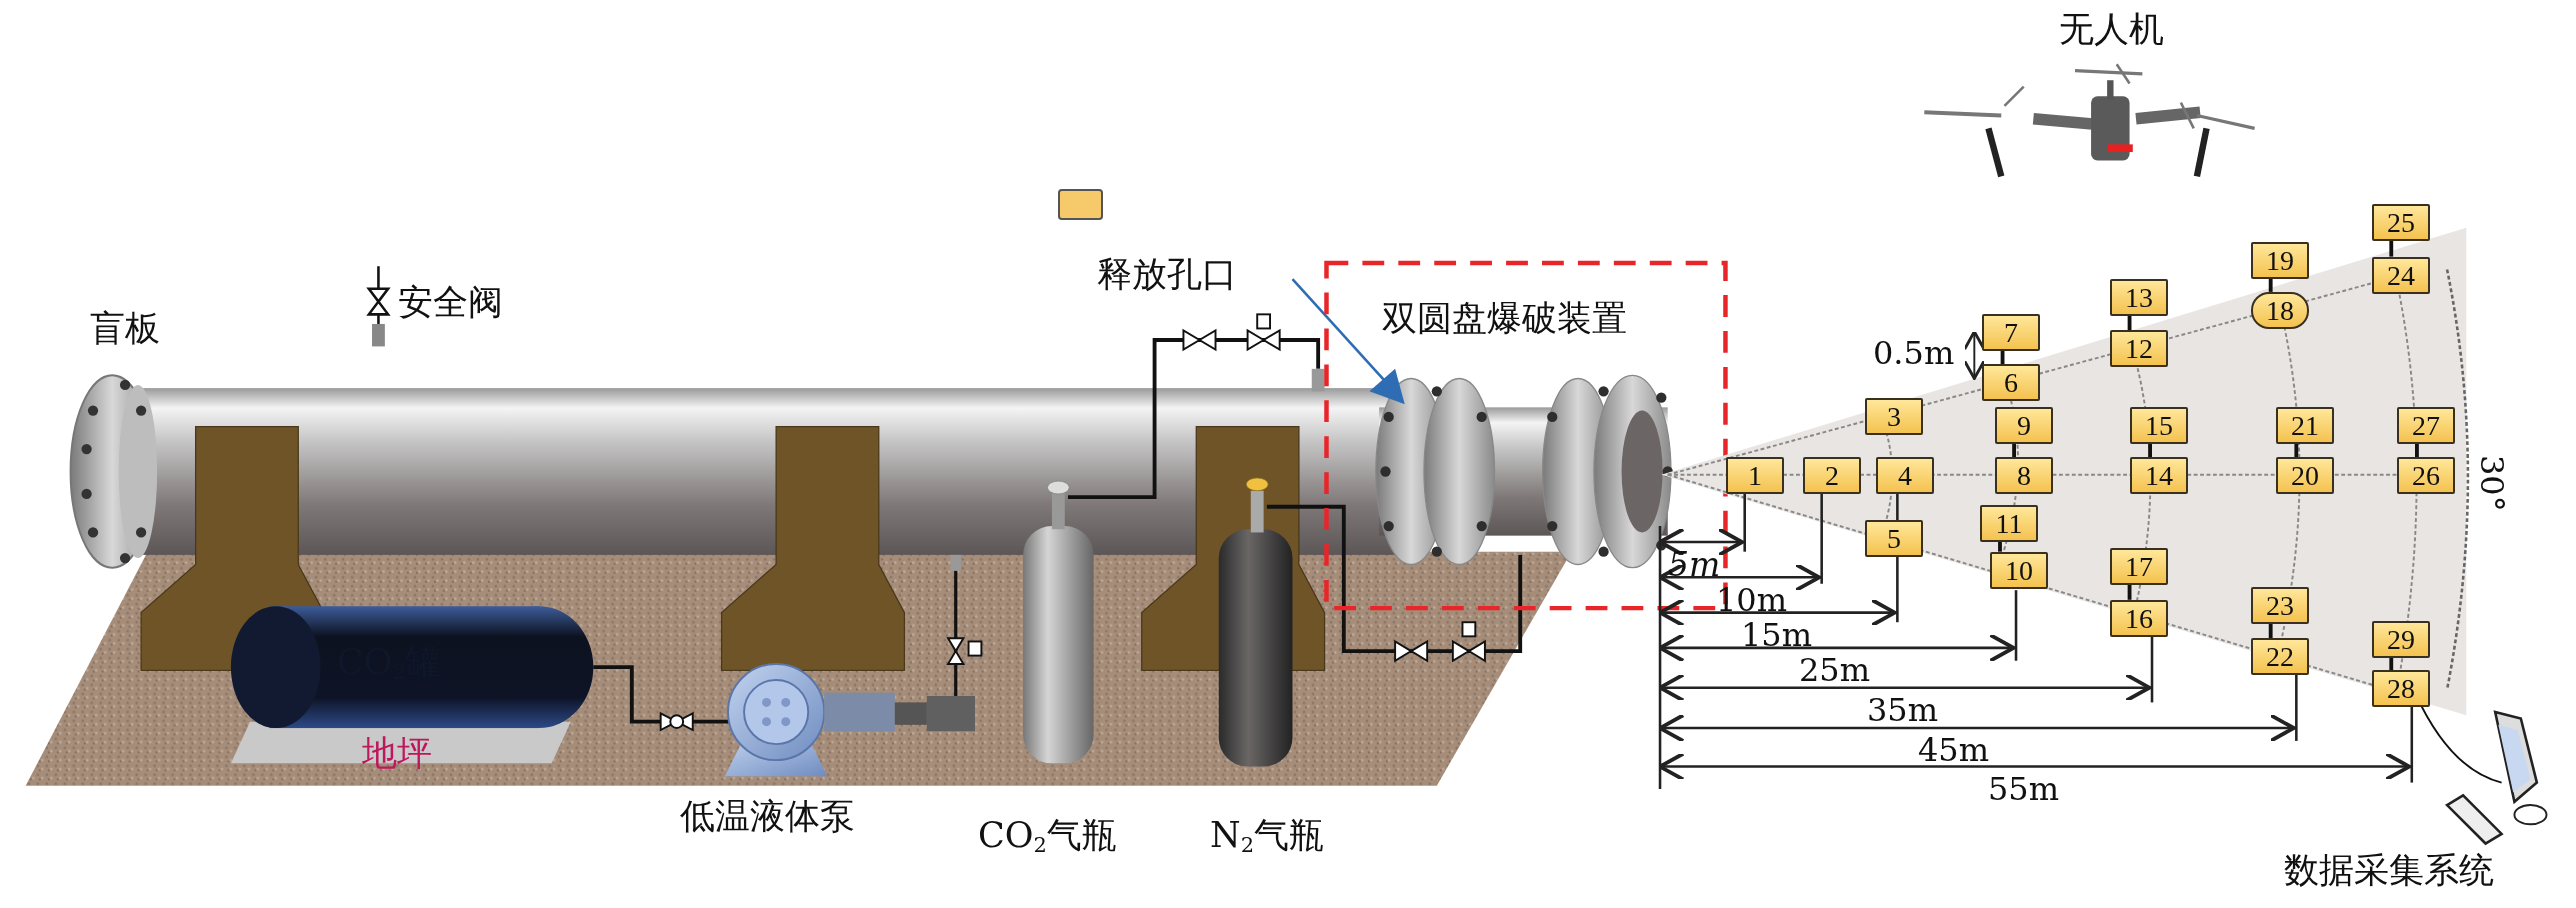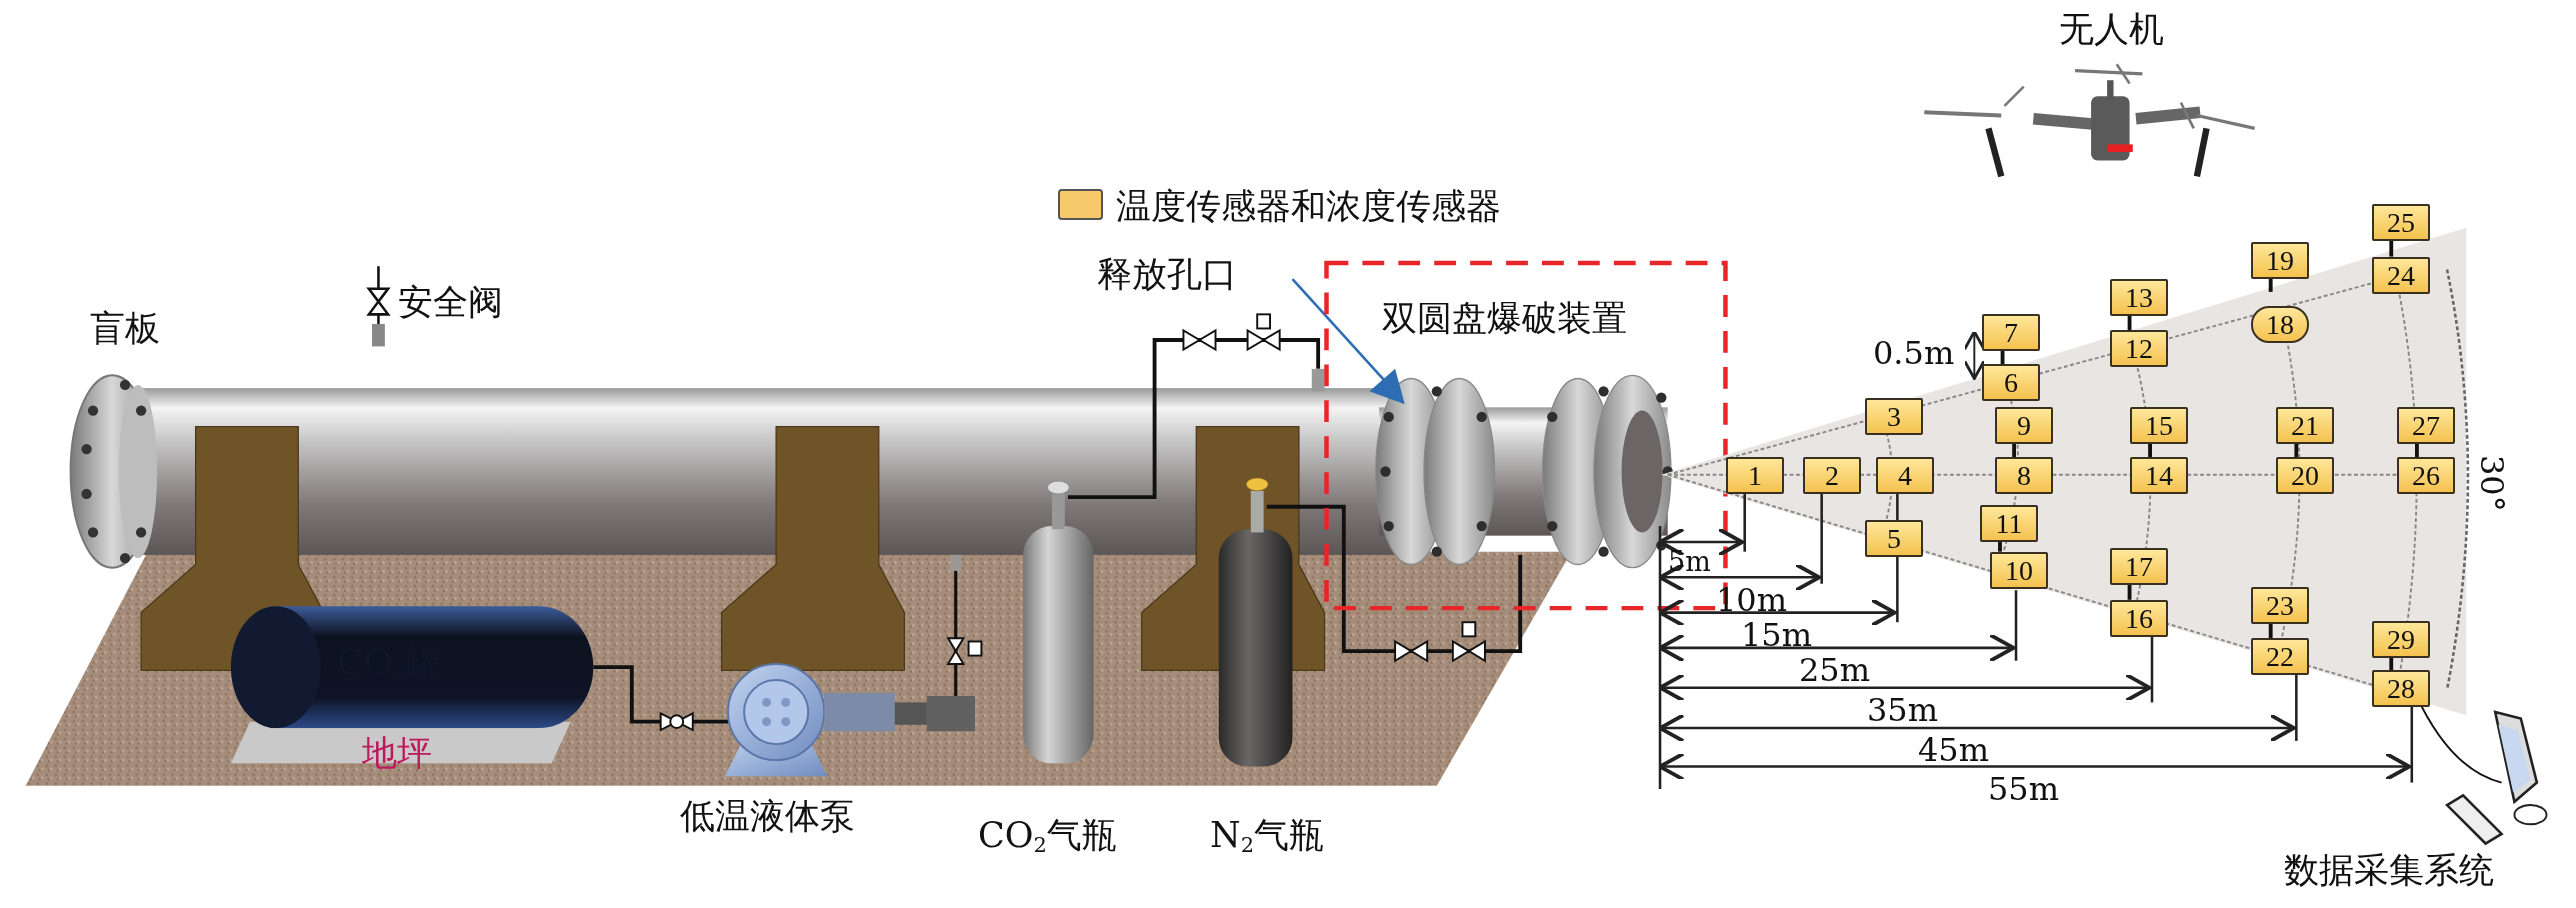--- a/index.html
+++ b/index.html
@@ -271,39 +271,38 @@
       <line x1="3300" y1="100" x2="3320" y2="130" stroke="#777" stroke-width="4"></line>
       <line x1="3400" y1="160" x2="3420" y2="200" stroke="#777" stroke-width="4"></line>
       <line x1="3425" y1="180" x2="3515" y2="200" stroke="#777" stroke-width="5"></line>
       <path d="M3100,200 L3120,275" stroke="#222" stroke-width="10" fill="none"></path>
       <path d="M3440,200 L3425,275" stroke="#222" stroke-width="10" fill="none"></path>
     </g>
   </svg>
 
   
   <div class="legend-swatch"></div>
-  <div class="lbl cn" style="left:1116px;top:189px;">温度传感器和浓度传感器</div>
 
   
   <div class="lbl cn" style="left:90px;top:311px;">盲板</div>
   <div class="lbl cn" style="left:398px;top:285px;">安全阀</div>
   <div class="lbl cn" style="left:1097px;top:257px;">释放孔口</div>
   <div class="lbl cn" style="left:1382px;top:301px;">双圆盘爆破装置</div>
   <div class="lbl cn white" style="left:337px;top:645px;"><span>CO</span><sub>2</sub><span>罐</span></div>
   <div class="lbl cn" style="left:362px;top:736px;color:#be185d;">地坪</div>
   <div class="lbl cn" style="left:680px;top:799px;">低温液体泵</div>
   <div class="lbl cn" style="left:978px;top:818px;"><span>CO</span><sub>2</sub><span>气瓶</span></div>
   <div class="lbl cn" style="left:1187px;top:818px;margin-left:23px;"><span>N</span><sub>2</sub><span>气瓶</span></div>
   <div class="lbl cn" style="left:2059px;top:11.5px;">无人机</div>
   <div class="lbl cn" style="left:2284px;top:853px;">数据采集系统</div>
   <div class="lbl dim rot" style="left:2508px;top:455px;">30°</div>
   <div class="lbl dim" style="left:1873px;top:337px;">0.5m</div>
 
   
-  <div class="lbl dim" style="left:1668px;top:548px;font-size:27px;">5m</div>
+  <div class="lbl dim" style="left:1668px;top:548px;font-size:33px;font-style:italic;">5m</div>
   <div class="lbl dim" style="left:1716px;top:584px;">10m</div>
   <div class="lbl dim" style="left:1741px;top:619px;">15m</div>
   <div class="lbl dim" style="left:1799px;top:654px;">25m</div>
   <div class="lbl dim" style="left:1867px;top:694px;">35m</div>
   <div class="lbl dim" style="left:1918px;top:734px;">45m</div>
   <div class="lbl dim" style="left:1988px;top:773px;">55m</div>
 
   
   <div class="sensor" style="left:1726px;top:457px;">1</div>
   <div class="sensor" style="left:1803px;top:457px;">2</div>
@@ -315,21 +314,21 @@
   <div class="sensor" style="left:1995px;top:457px;">8</div>
   <div class="sensor" style="left:1995px;top:407px;">9</div>
   <div class="sensor" style="left:1980px;top:552px;margin-left:10px;">10</div>
   <div class="sensor" style="left:1980px;top:505px;">11</div>
   <div class="sensor" style="left:2110px;top:330px;">12</div>
   <div class="sensor" style="left:2110px;top:279px;">13</div>
   <div class="sensor" style="left:2130px;top:457px;">14</div>
   <div class="sensor" style="left:2130px;top:407px;">15</div>
   <div class="sensor" style="left:2110px;top:600px;">16</div>
   <div class="sensor" style="left:2110px;top:548px;">17</div>
-  <div class="sensor" style="left:2251px;top:306px;border-radius:18px;">18</div>
+  <div class="sensor" style="left:2251px;top:292px;border-radius:18px;">18</div>
   <div class="sensor" style="left:2251px;top:242px;">19</div>
   <div class="sensor" style="left:2276px;top:457px;">20</div>
   <div class="sensor" style="left:2276px;top:407px;">21</div>
   <div class="sensor" style="left:2251px;top:638px;">22</div>
   <div class="sensor" style="left:2251px;top:587px;">23</div>
   <div class="sensor" style="left:2372px;top:257px;">24</div>
   <div class="sensor" style="left:2372px;top:204px;">25</div>
   <div class="sensor" style="left:2397px;top:457px;">26</div>
   <div class="sensor" style="left:2397px;top:407px;">27</div>
   <div class="sensor" style="left:2372px;top:670px;">28</div>

